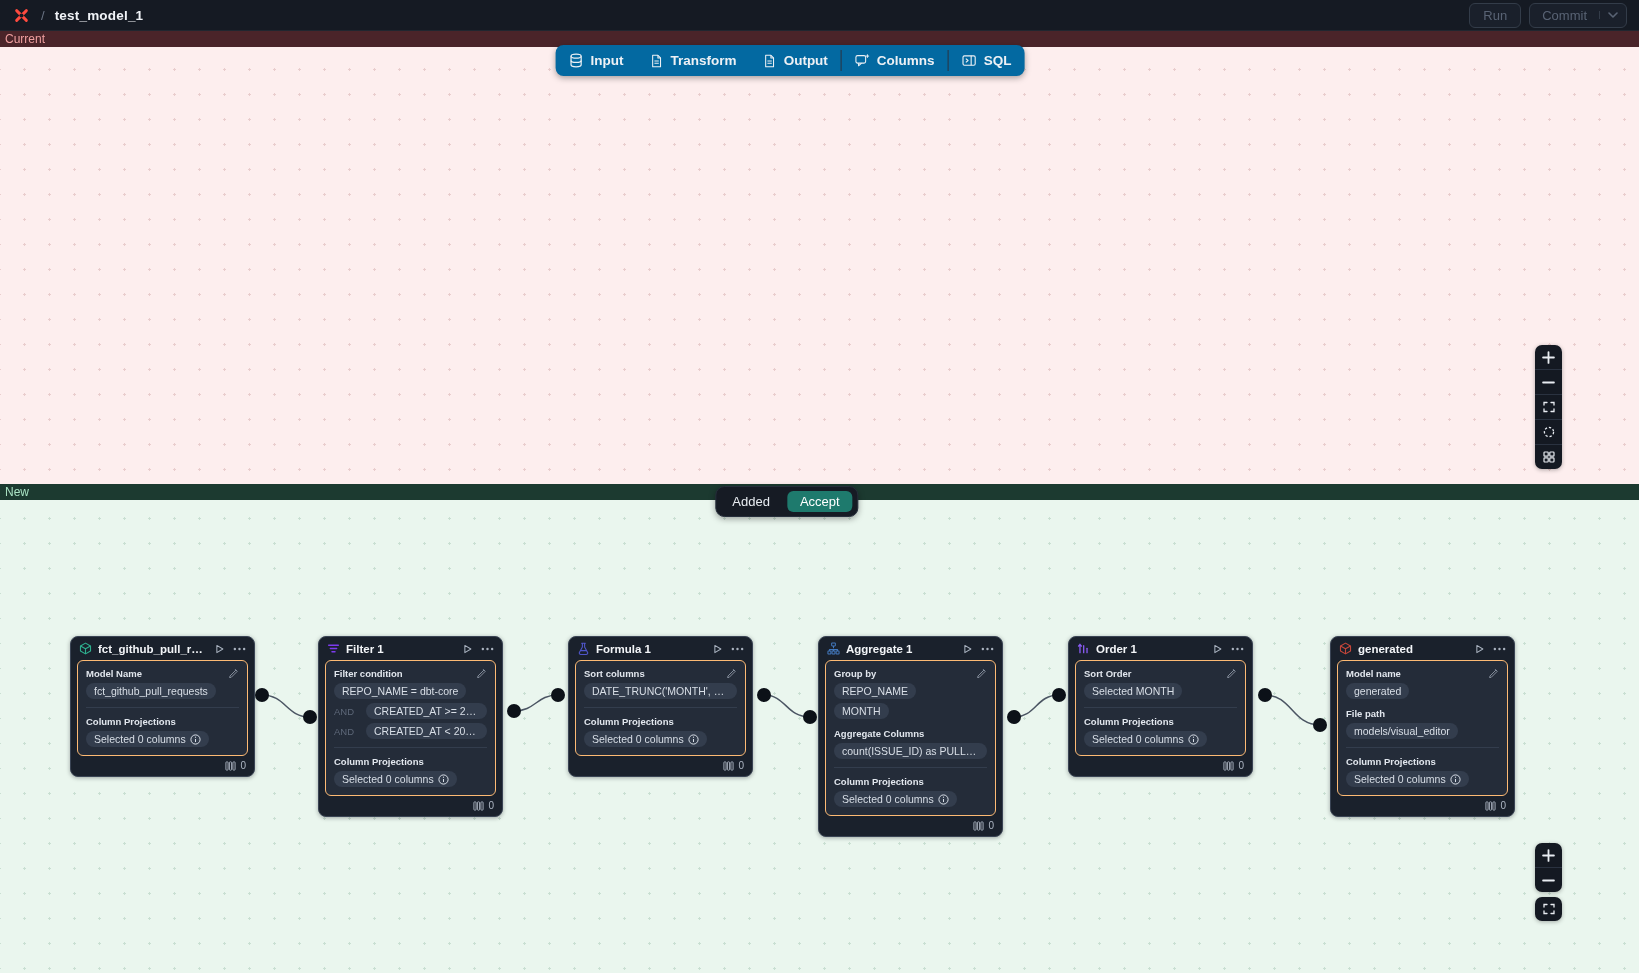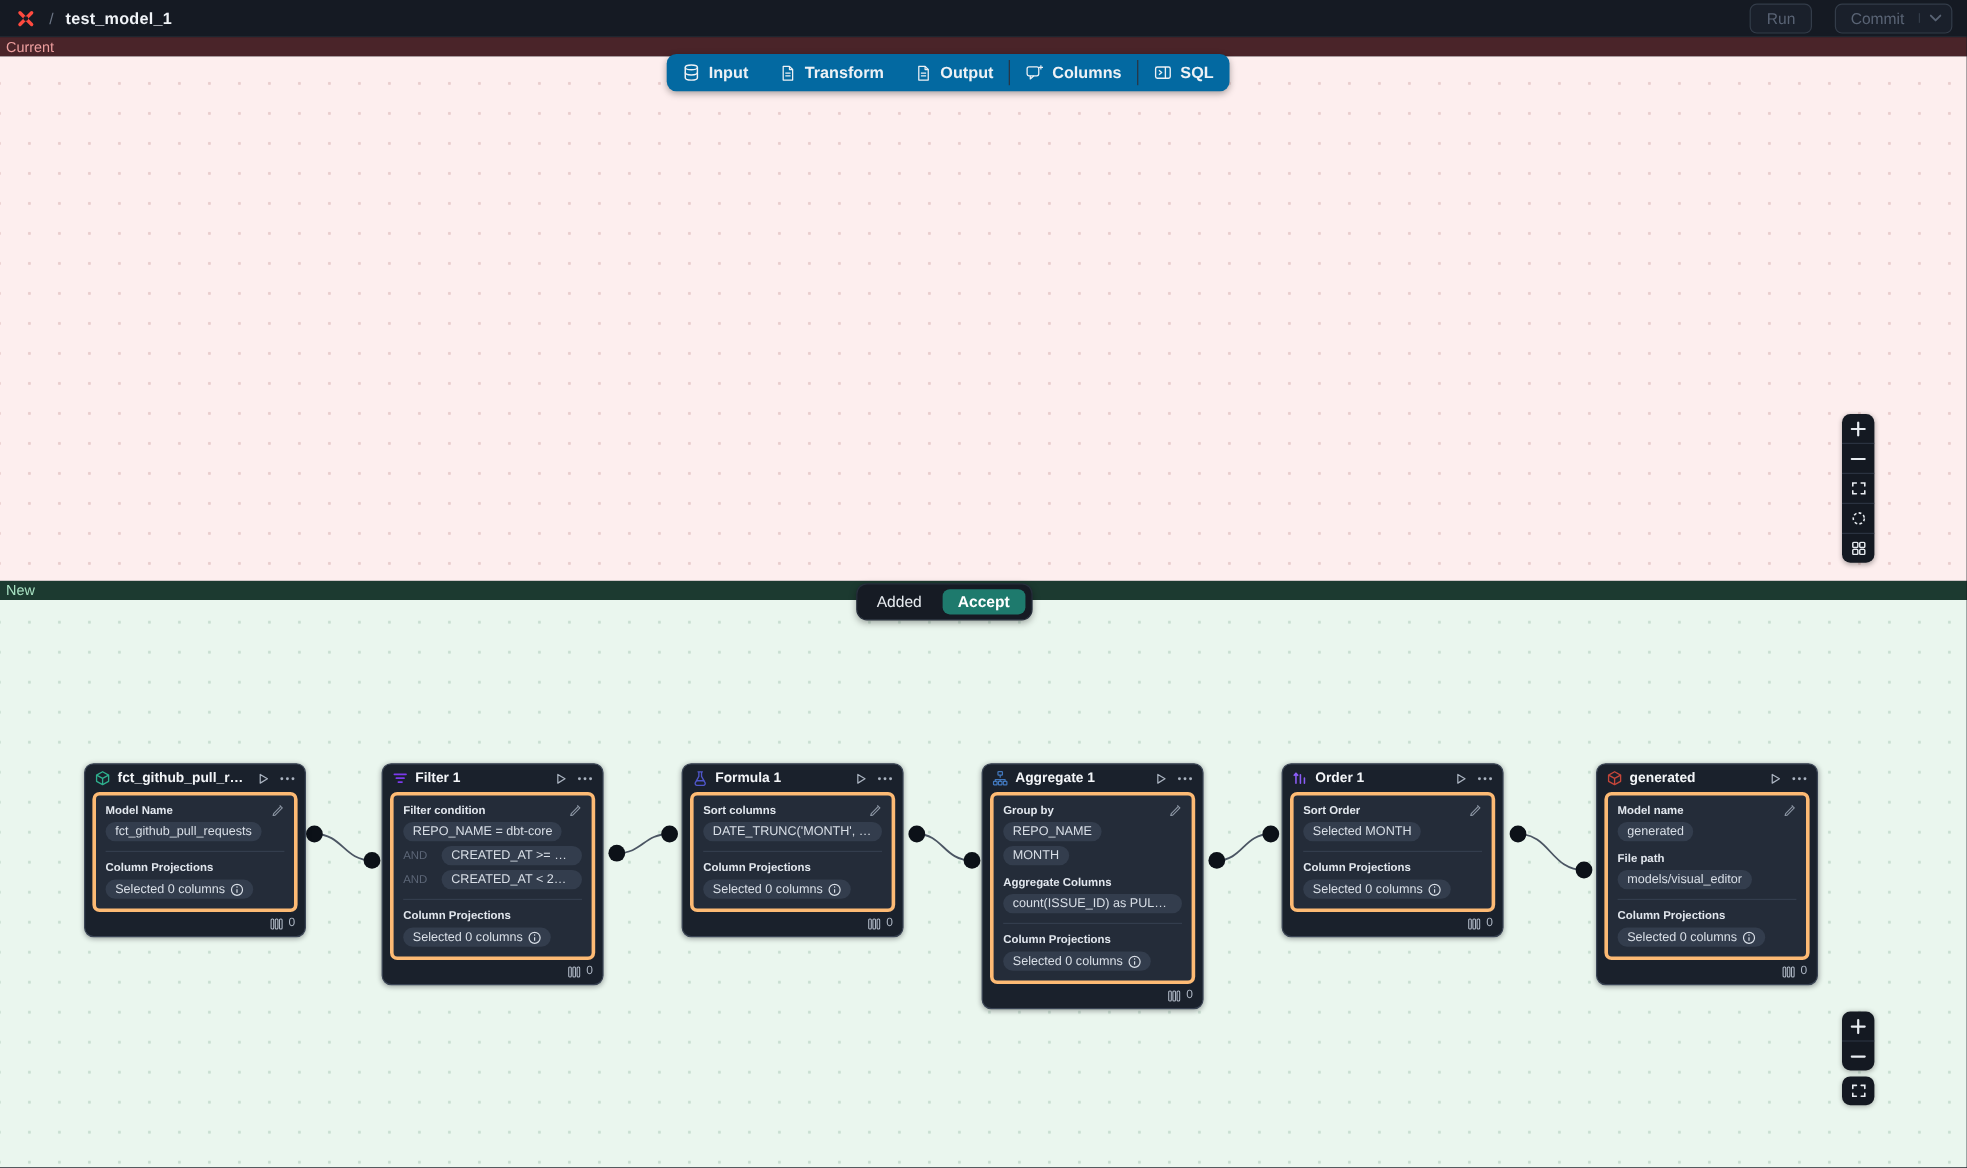--- a/index.html
+++ b/index.html
@@ -9,21 +9,21 @@
     -webkit-font-smoothing:antialiased;
   }
   svg{display:block;}
 
   
   .topbar{height:31px;background:#151a23;display:flex;align-items:center;
     padding:0 12px;gap:10px;border-bottom:1px solid #20262f;box-sizing:border-box;}
   .logo{width:19px;height:19px;flex:0 0 auto;}
   .crumb-sep{color:#6b7585;font-size:13px;}
   .doc-title{color:#f0f3f7;font-size:13.5px;font-weight:bold;letter-spacing:.2px;}
-  .topbar-right{margin-left:auto;display:flex;align-items:center;gap:19px;}
+  .topbar-right{margin-left:auto;display:flex;align-items:center;gap:8px;}
   .btn-ghost{height:23px;display:flex;align-items:center;padding:0 13px;
     border:1px solid #333c49;border-radius:6px;color:#596374;font-size:13px;
     background:#1a202b;cursor:default;}
   .btn-split{display:flex;align-items:center;height:23px;border:1px solid #333c49;
     border-radius:6px;background:#1a202b;color:#596374;font-size:13px;overflow:hidden;}
   .btn-split .seg{display:flex;align-items:center;padding:0 12px;}
   .btn-split .seg-chev{display:flex;align-items:center;padding:0 8px;border-left:1px solid #333c49;}
 
   
   .banner{height:16px;font-size:12px;line-height:16px;padding-left:5px;box-sizing:border-box;}
@@ -43,21 +43,21 @@
     box-shadow:0 2px 6px rgba(0,0,0,.35);z-index:6;}
   .tb-item{display:flex;align-items:center;gap:7px;padding:0 13px;color:#eef1f5;
     font-size:13.5px;font-weight:bold;cursor:pointer;white-space:nowrap;}
   .tb-div{width:1px;background:#2b3340;margin:5px 0;}
 
   
   .review-bar{position:absolute;top:486px;left:787px;transform:translateX(-50%);
     background:#161b24;border:1px solid #262e3b;border-radius:9px;display:flex;
     align-items:center;gap:6px;padding:4px 5px;z-index:6;box-shadow:0 2px 6px rgba(0,0,0,.35);}
   .btn-reject{color:#e8ecf1;font-size:13px;padding:3px 11px;border-radius:6px;cursor:pointer;}
-  .btn-accept{background:#1e7a6d;color:#fff;font-size:13px;font-weight:bold;
+  .btn-accept{background:#1e7a6d;color:#fff;font-size:13px;font-weight:normal;
     padding:3px 13px;border-radius:6px;cursor:pointer;}
 
   
   .controls{position:absolute;right:77px;z-index:5;width:27px;}
   .controls-top{top:345px;}
   .controls-bottom{top:843px;}
   .ctrl-group{background:#141922;border-radius:7px;overflow:hidden;box-shadow:0 1px 4px rgba(0,0,0,.3);}
   .ctrl-btn{height:24px;display:flex;align-items:center;justify-content:center;cursor:pointer;}
   .ctrl-btn + .ctrl-btn{border-top:1px solid #2a3240;}
   .ctrl-single{margin-top:5px;background:#141922;border-radius:7px;height:24px;
@@ -65,21 +65,21 @@
     box-shadow:0 1px 4px rgba(0,0,0,.3);}
 
   
   .node{position:absolute;top:136px;width:185px;background:#1a212c;border:1px solid #3a4454;
     border-radius:8px;box-shadow:0 1px 4px rgba(13,17,23,.35);box-sizing:border-box;}
   .node-header{display:flex;align-items:center;gap:6px;padding:5px 8px 4px;}
   .node-title{flex:1;color:#f3f5f8;font-size:11.5px;font-weight:bold;white-space:nowrap;
     overflow:hidden;text-overflow:ellipsis;}
   .node-hicon{flex:0 0 auto;display:flex;}
   .node-actions{display:flex;align-items:center;gap:8px;flex:0 0 auto;}
-  .node-body{margin:1px 6px 0;background:#242c39;border:3px solid #fdba74;border-radius:6px;
+  .node-body{margin:1px 6px 0;background:#242c39;border:1px solid #fdba74;border-radius:6px;
     padding:7px 8px 8px;position:relative;}
   .pencil-btn{position:absolute;top:6px;right:8px;cursor:pointer;}
   .sec-label{color:#e2e7ee;font-size:9.5px;font-weight:bold;margin:0 0 4px;}
   .sec-label.mt{margin-top:9px;}
   .pill{display:inline-flex;align-items:center;gap:4px;max-width:100%;box-sizing:border-box;
     background:#333d4d;color:#d9dfe7;font-size:10.5px;padding:2px 8px;border-radius:8px;
     white-space:nowrap;overflow:hidden;}
   .pill .pill-text{overflow:hidden;text-overflow:ellipsis;}
   .pill-row{display:flex;align-items:center;gap:6px;margin-bottom:4px;min-width:0;}
   .pill-row:last-child{margin-bottom:0;}

